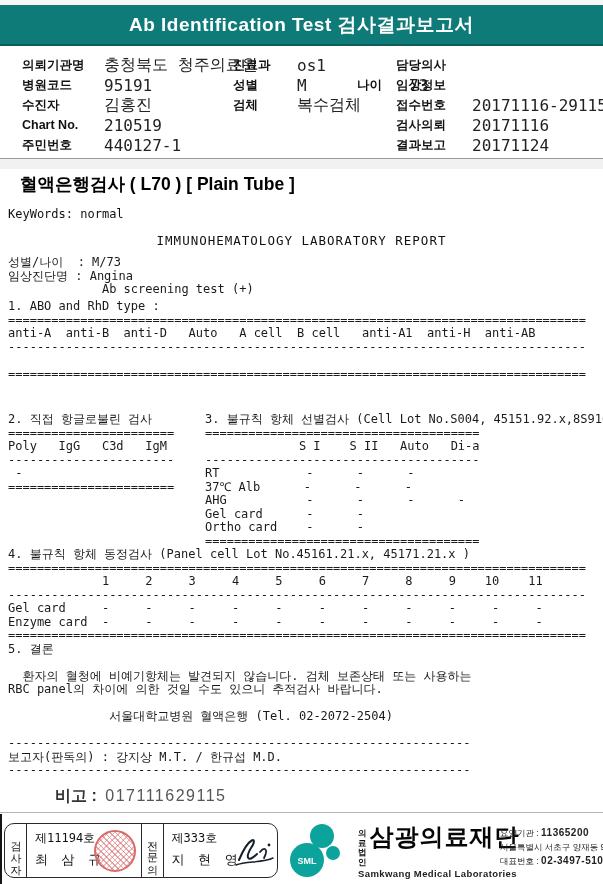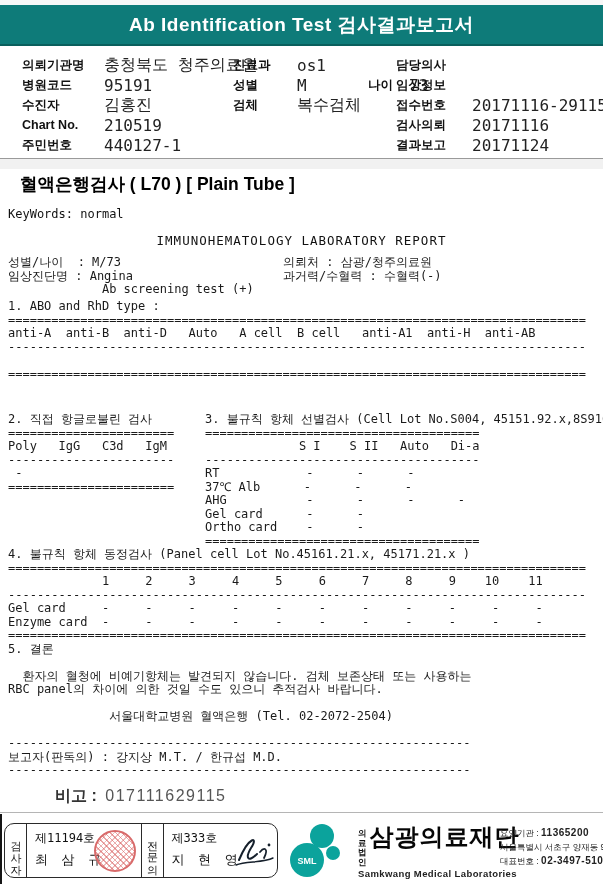--- a/index.html
+++ b/index.html
@@ -9,21 +9,21 @@
   .titlebar{position:absolute;top:5px;left:0;width:603px;height:39px;background:#0e7b79;
             border-bottom:2px solid #0a5f5d;display:flex;align-items:center;justify-content:center;}
   .titlebar .t{color:#ffffff;font-size:19px;font-weight:bold;letter-spacing:0.5px;}
 
   
   .pcol{position:absolute;top:55px;}
   .pcol1{left:22px;} .pcol2{left:233px;} .pcol3{left:396px;}
   .prow{height:20px;display:flex;align-items:center;white-space:nowrap;gap:16px;}
   .plabel{font-weight:bold;font-size:12.5px;display:inline-block;}
   .pcol1 .plabel{width:66px;} .pcol2 .plabel{width:48px;} .pcol3 .plabel{width:60px;}
-  .plabel2{font-weight:bold;font-size:12.5px;display:inline-block;width:36px;text-align:right;}
+  .plabel2{font-weight:bold;font-size:12.5px;display:inline-block;width:36px;}
   .pvalue{font-family:"DejaVu Sans Mono","Liberation Mono",monospace;font-size:16px;color:#222;}
   .pcol2 .pvalue.w{display:inline-block;width:44px;}
 
   .divider{position:absolute;top:158px;left:0;width:603px;border-top:1px solid #9a9a9a;}
   .divstrip{position:absolute;top:159px;left:0;width:603px;height:10px;background:#f1f1f1;}
 
   .sec-title{position:absolute;top:172px;left:20px;font-size:17.5px;font-weight:bold;color:#000;}
   .keywords{position:absolute;top:207px;left:8px;font-family:"DejaVu Sans Mono",monospace;font-size:12px;}
   .report-title{position:absolute;top:233px;left:0;width:603px;text-align:center;
                 font-family:"DejaVu Sans Mono",monospace;font-size:12.5px;letter-spacing:1px;color:#111;}
@@ -151,22 +151,20 @@
 
 <div class="sec-title">혈액은행검사 ( L70 ) [ Plain Tube ]</div>
 <div class="keywords">KeyWords: normal</div>
 <div class="report-title">IMMUNOHEMATOLOGY LABORATORY REPORT</div>
 
 <div class="report">
   <div class="sumrow">
     <pre class="sum-left">성별/나이  : M/73
 임상진단명 : Angina
              Ab screening test (+)</pre>
-    <pre class="sum-right">의뢰처 : 삼광/청주의료원
-과거력/수혈력 : 수혈력(-)</pre>
   </div>
   <pre class="s1">1. ABO and RhD type :
 ================================================================================
 anti-A  anti-B  anti-D   Auto   A cell  B cell   anti-A1  anti-H  anti-AB
 --------------------------------------------------------------------------------
 
 ================================================================================</pre>
   <div class="row23">
     <pre class="s2">2. 직접 항글로불린 검사
 =======================

